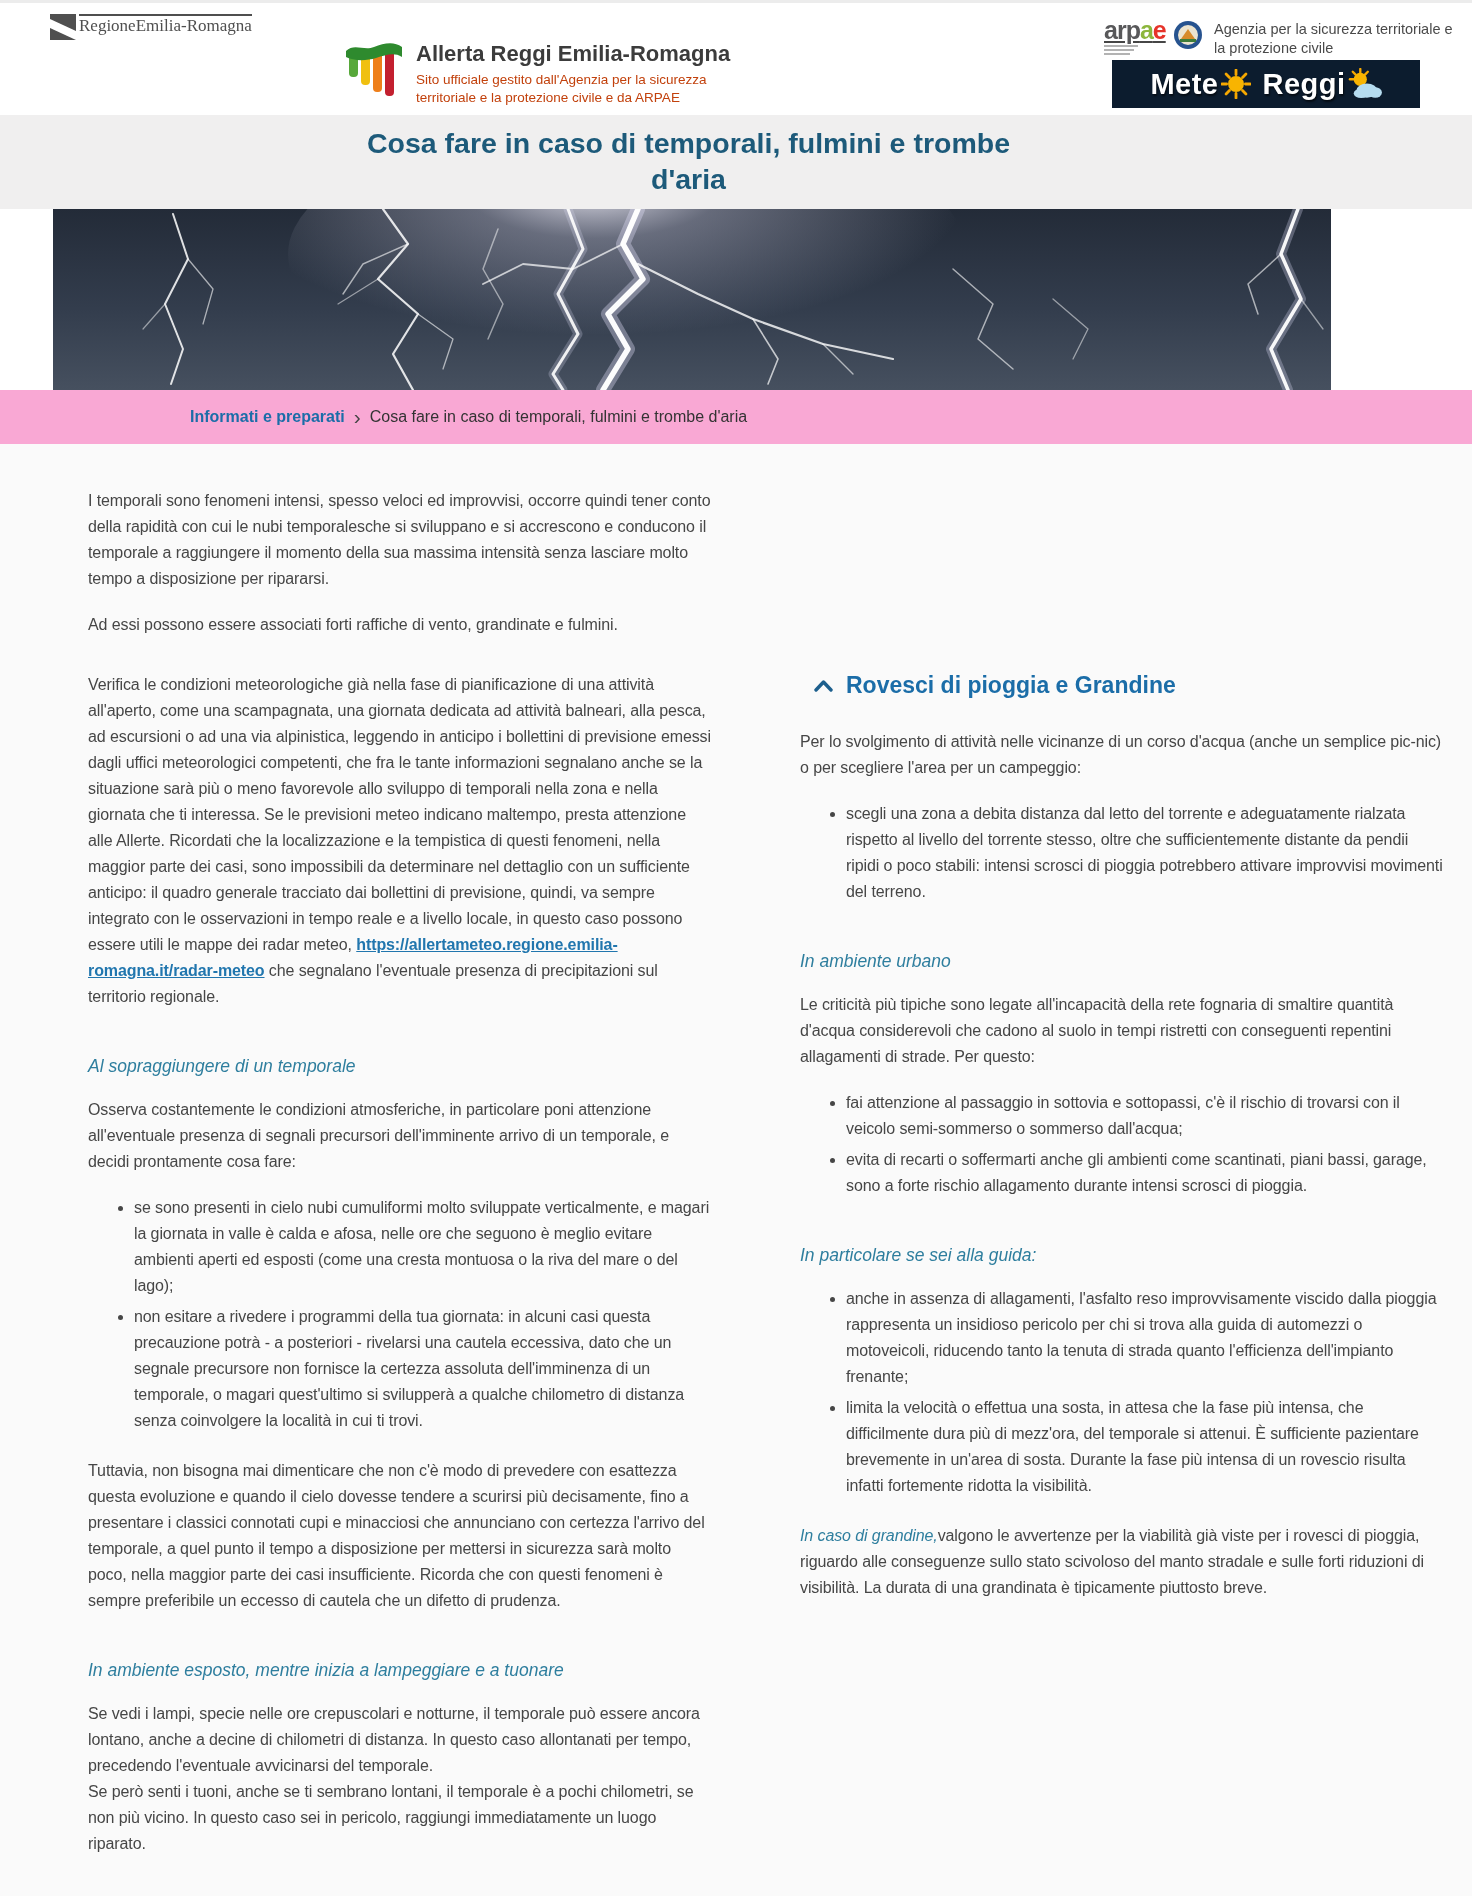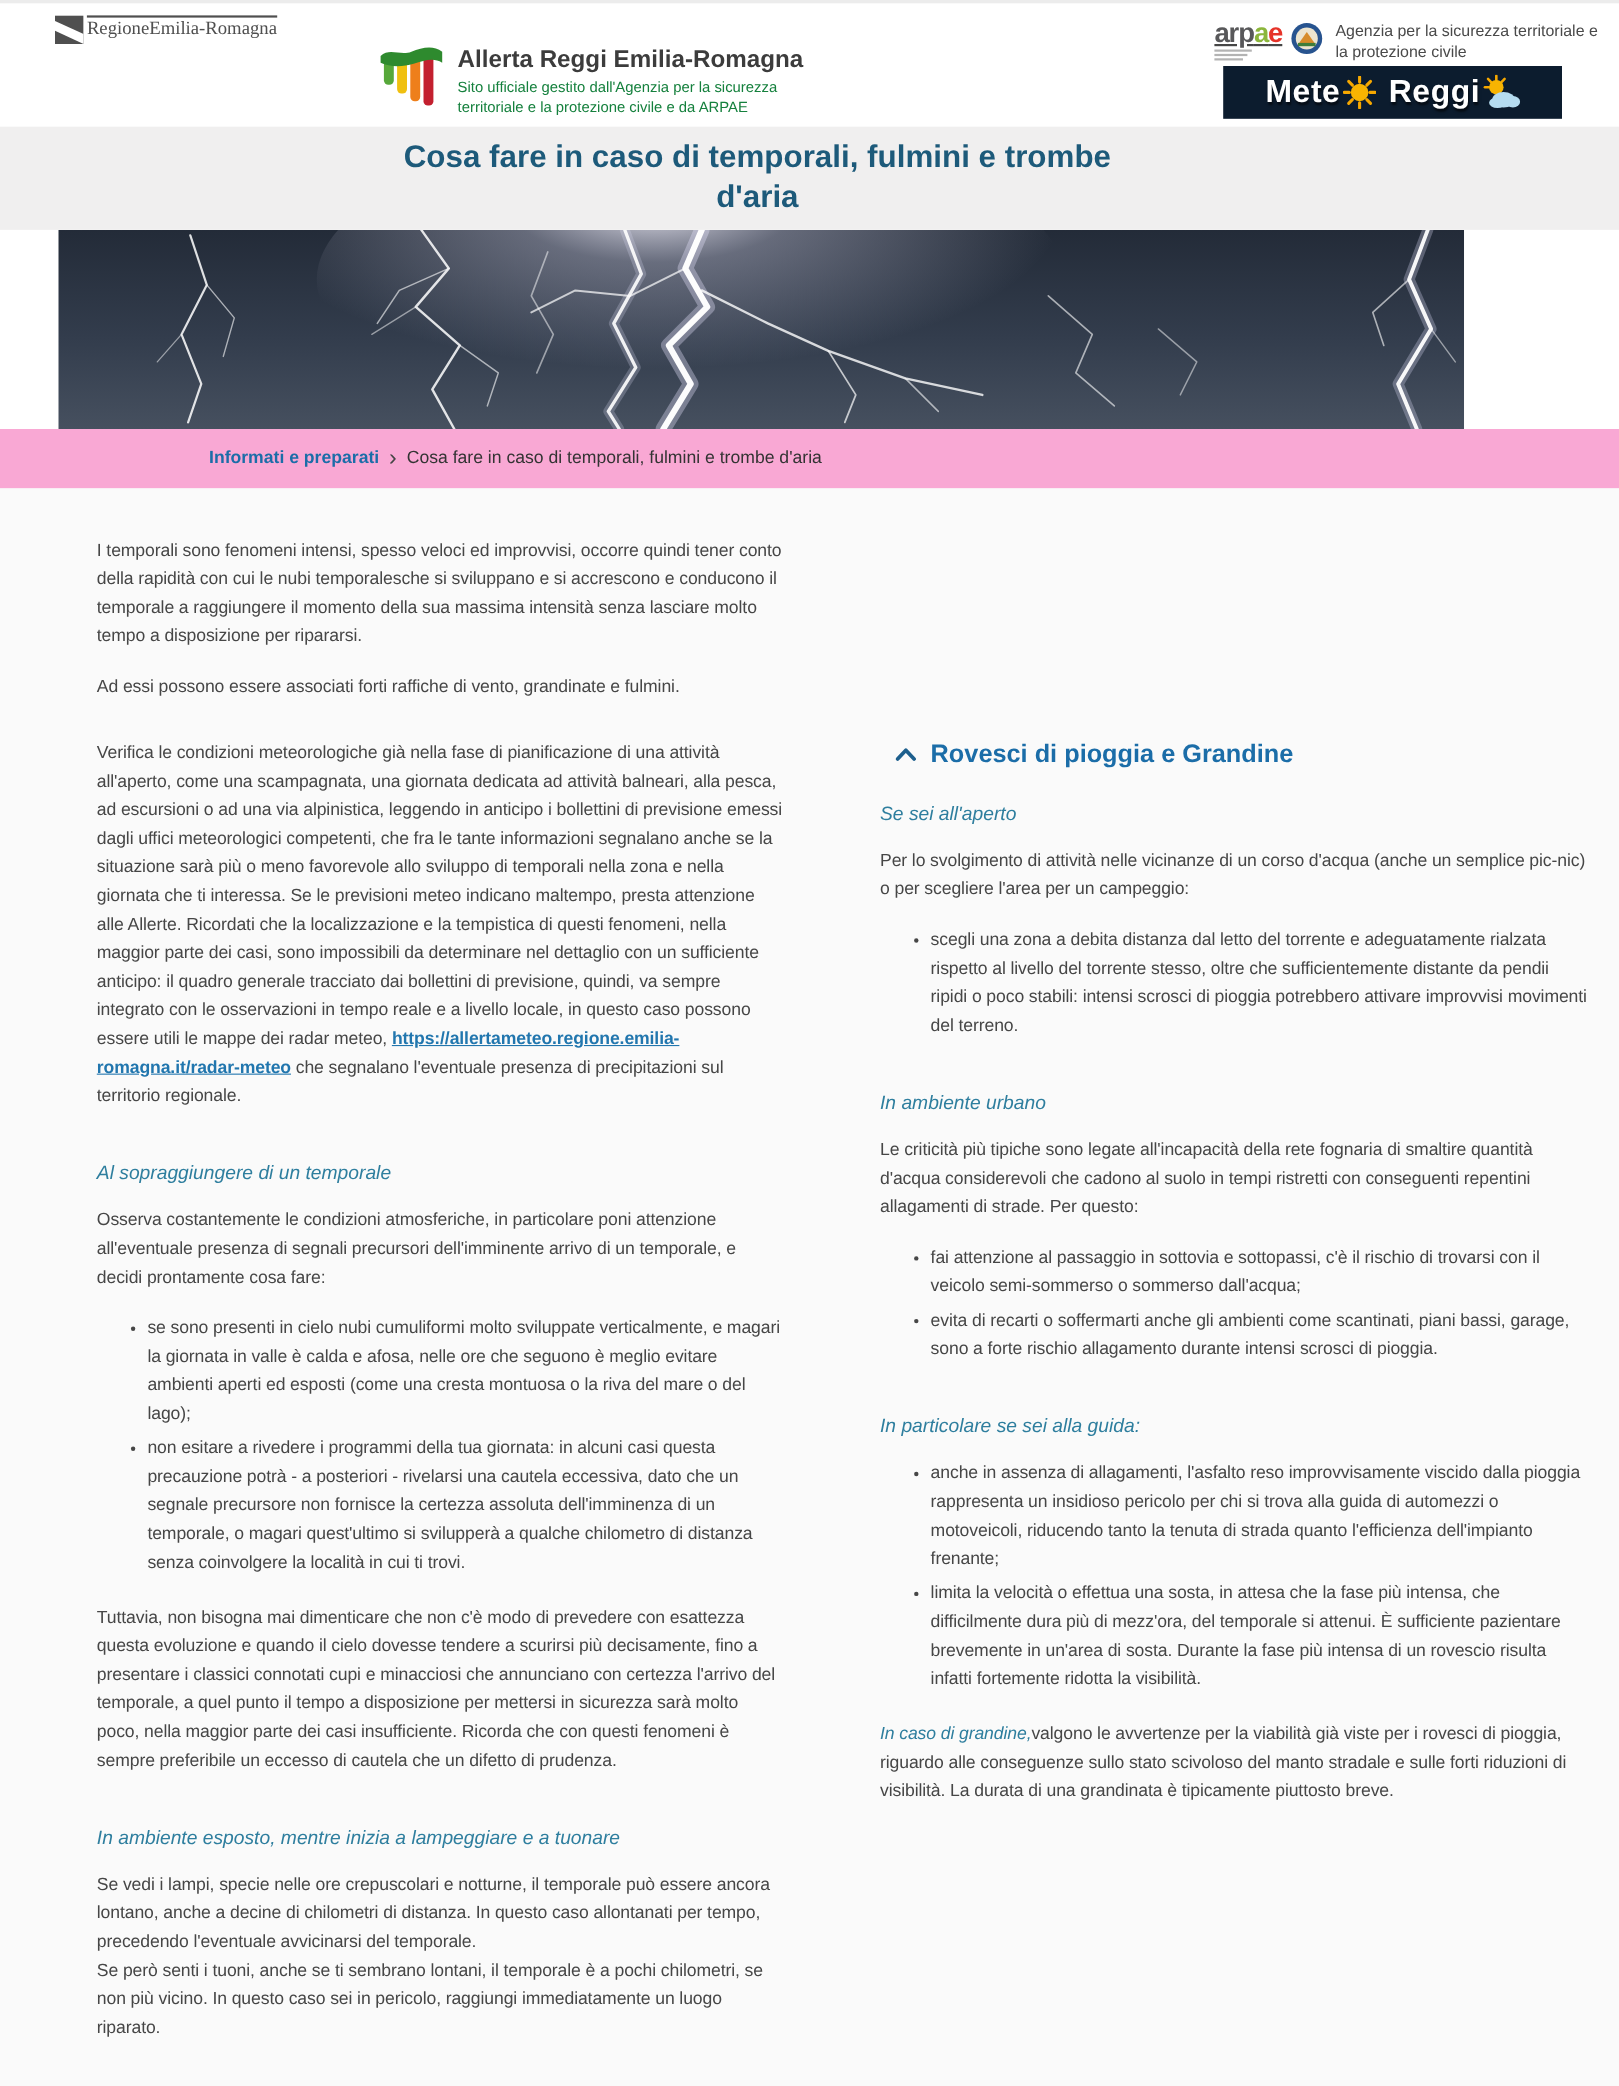--- a/index.html
+++ b/index.html
@@ -5,21 +5,21 @@
   html,body{margin:0;padding:0;background:#fafafa;}
   .page{position:relative;width:1472px;height:1896px;overflow:hidden;background:#fafafa;
         font-family:"Liberation Sans","DejaVu Sans",sans-serif;color:#464646;}
   
   header{position:relative;height:112px;background:#fff;border-top:3px solid #ececec;}
   .region-logo{position:absolute;left:50px;top:11px;display:flex;align-items:flex-start;gap:3px;cursor:pointer;}
   .region-text{font-family:"Liberation Serif","DejaVu Serif",serif;font-size:17px;color:#4f4f4f;
                border-top:2px solid #4f4f4f;padding-top:1px;line-height:1.1;}
   .site-brand{position:absolute;left:344px;top:36px;display:flex;align-items:flex-start;gap:12px;cursor:pointer;}
   .site-title{font-size:22px;font-weight:700;color:#3c3c3c;margin-top:2px;}
-  .site-subtitle{font-size:13.5px;color:#15803d;width:318px;line-height:1.35;margin-top:4px;}
+  .site-subtitle{font-size:13.5px;color:#c2410c;width:318px;line-height:1.35;margin-top:4px;}
   .arpae{position:absolute;left:1104px;top:15px;cursor:pointer;text-decoration:underline;}
   .arpae-word{font-size:25px;font-weight:700;letter-spacing:-1px;color:#58585a;line-height:1;}
   .arpae-word .g{color:#8cb63c;} .arpae-word .r{color:#e63329;}
   .arpae-lines div{height:2px;background:#b3b3b3;margin-top:2px;}
   .arpae-lines .l1{width:34px;} .arpae-lines .l2{width:30px;} .arpae-lines .l3{width:26px;}
   .emblem{position:absolute;left:1173px;top:17px;}
   .agency-text{position:absolute;left:1214px;top:17px;width:250px;font-size:14.5px;font-weight:400;
                color:#4a4a4a;line-height:1.28;}
   .meteo-banner{position:absolute;left:1112px;top:57px;width:308px;height:48px;background:#0c1c2e;
                 display:flex;align-items:center;justify-content:center;gap:2px;cursor:pointer;
@@ -213,21 +213,20 @@
         </p>
       </section>
 
       <section class="col right">
         <h2 class="sec">
           <svg width="19" height="12" viewBox="0 0 19 12">
             <polyline points="2,10 9.5,2 17,10" fill="none" stroke="#1d5f8d" stroke-width="3.4" stroke-linecap="round" stroke-linejoin="round"></polyline>
           </svg>
           <span>Rovesci di pioggia e Grandine</span>
         </h2>
-        <h3 class="sub" style="margin-top:0">Se sei all'aperto</h3>
         <p>Per lo svolgimento di attività nelle vicinanze di un corso d'acqua (anche un semplice pic-nic) o per scegliere l'area per un campeggio:</p>
         <ul>
           <li>scegli una zona a debita distanza dal letto del torrente e adeguatamente rialzata rispetto al livello del torrente stesso, oltre che sufficientemente distante da pendii ripidi o poco stabili: intensi scrosci di pioggia potrebbero attivare improvvisi movimenti del terreno.</li>
         </ul>
         <h3 class="sub">In ambiente urbano</h3>
         <p>Le criticità più tipiche sono legate all'incapacità della rete fognaria di smaltire quantità d'acqua considerevoli che cadono al suolo in tempi ristretti con conseguenti repentini allagamenti di strade. Per questo:</p>
         <ul>
           <li>fai attenzione al passaggio in sottovia e sottopassi, c'è il rischio di trovarsi con il veicolo semi-sommerso o sommerso dall'acqua;</li>
           <li>evita di recarti o soffermarti anche gli ambienti come scantinati, piani bassi, garage, sono a forte rischio allagamento durante intensi scrosci di pioggia.</li>
         </ul>

